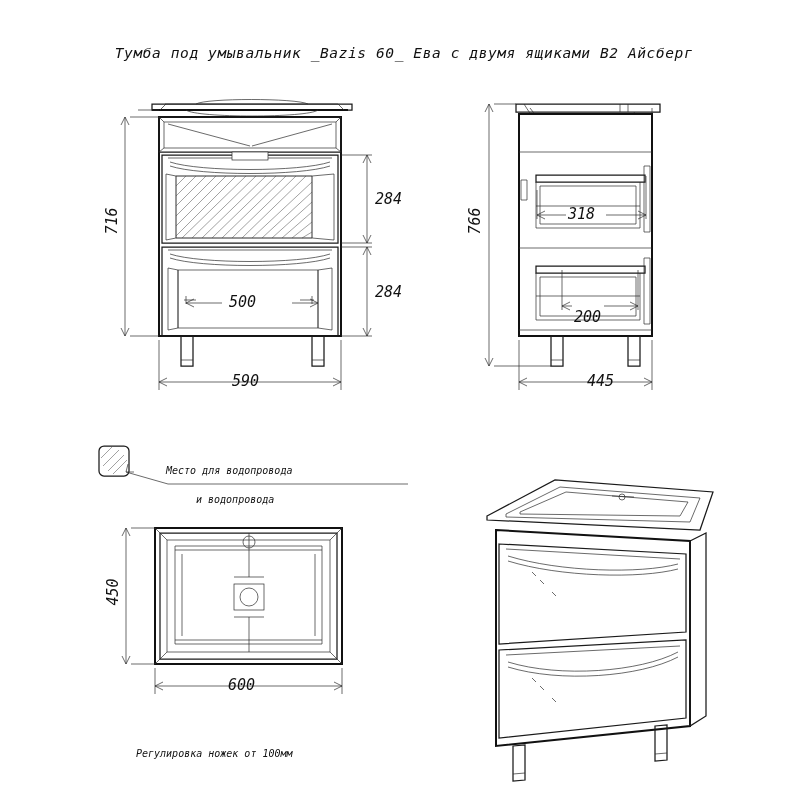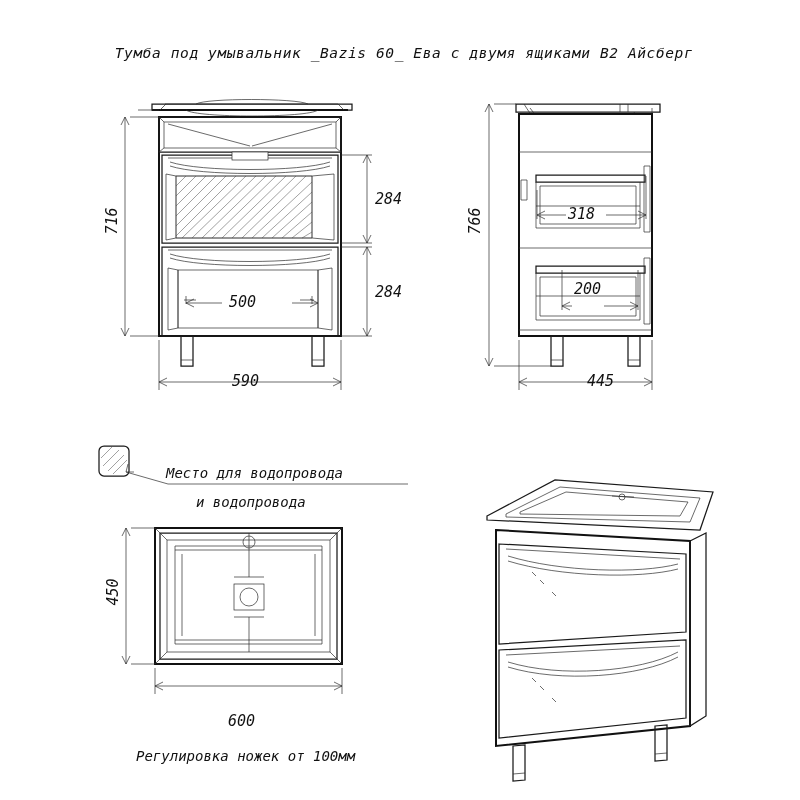--- a/index.html
+++ b/index.html
@@ -42,21 +42,21 @@
     white-space: nowrap;
   }
   .dim.v {
     transform-origin: 50% 50%;
     transform: rotate(-90deg);
   }
   .note {
     position: absolute;
     font-family: "DejaVu Sans Mono", monospace;
     font-style: italic;
-    font-size: 14px;
+    font-size: 10px;
     color: #111;
     white-space: nowrap;
   }
   svg.lines {
     position: absolute;
     left: 0;
     top: 0;
     width: 800px;
     height: 800px;
   }
@@ -252,23 +252,23 @@
   </svg>
 
   <div class="dim v" style="left:92px; top:212px; width:40px; text-align:center;">716</div>
   <div class="dim" style="left:375px; top:190px;">284</div>
   <div class="dim" style="left:375px; top:283px;">284</div>
   <div class="dim" style="left:229px; top:293px;">500</div>
   <div class="dim" style="left:232px; top:372px;">590</div>
 
   <div class="dim v" style="left:455px; top:212px; width:40px; text-align:center;">766</div>
   <div class="dim" style="left:568px; top:205px;">318</div>
-  <div class="dim" style="left:574px; top:280px;">200</div>
+  <div class="dim" style="left:574px; top:308px;">200</div>
   <div class="dim" style="left:562px; top:372px;margin-left:25px;">445</div>
 
   <div class="dim v" style="left:93px; top:583px; width:40px; text-align:center;">450</div>
-  <div class="dim" style="left:228px; top:676px;margin-top:36px;">600</div>
+  <div class="dim" style="left:228px; top:676px;">600</div>
 
   <div class="note" style="left:166px; top:465px;">Место для водопровода</div>
   <div class="note" style="left:196px; top:494px;">и водопровода</div>
   <div class="note" style="left:136px; top:748px;">Регулировка ножек от 100мм</div>
 
 </div>
 
 </body></html>

